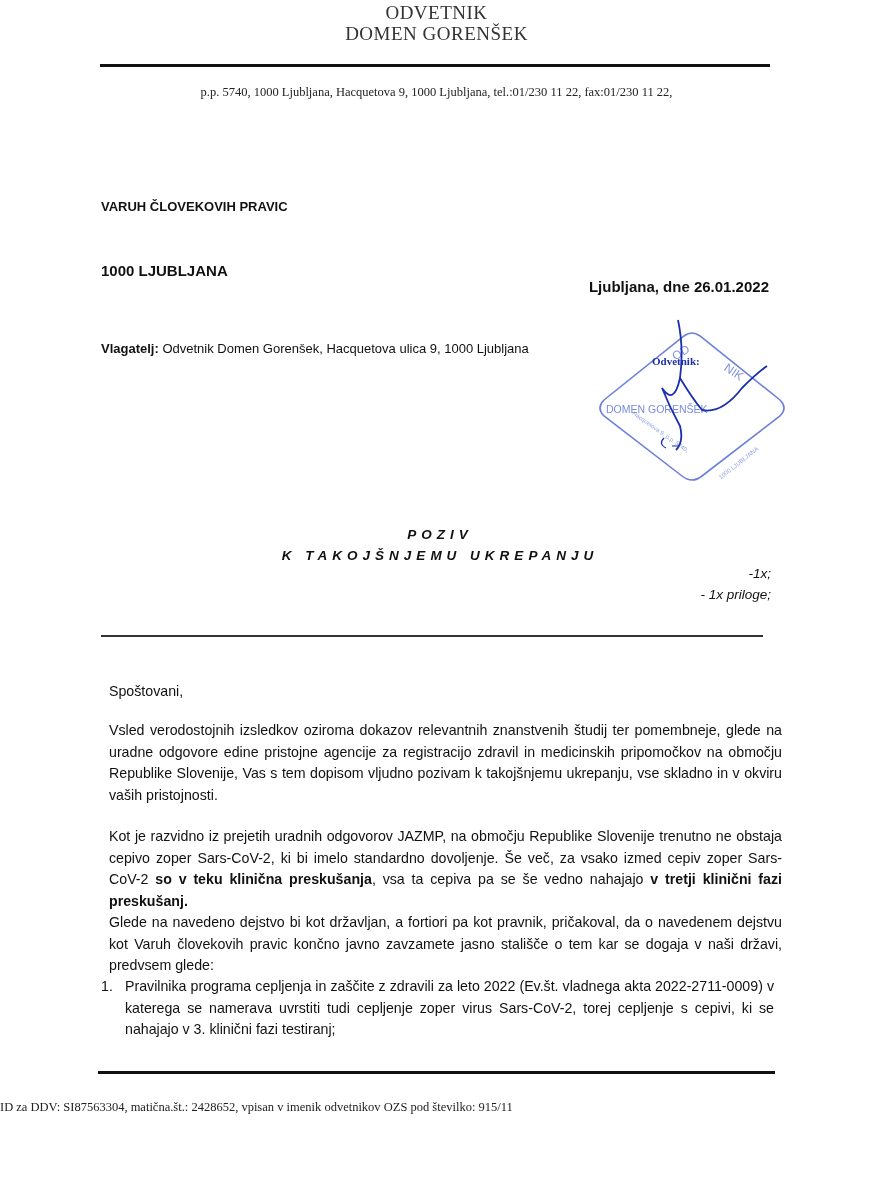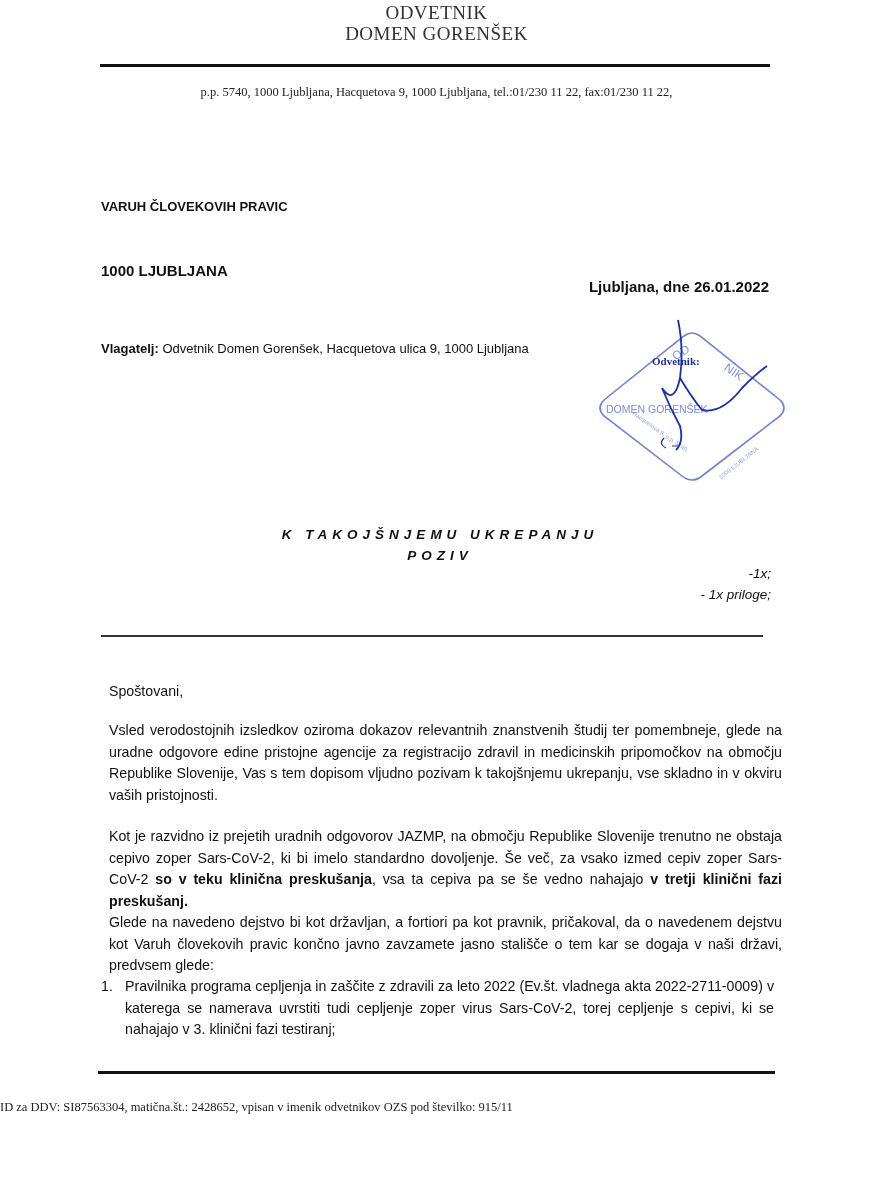--- a/index.html
+++ b/index.html
@@ -70,22 +70,22 @@
     <text x="14" y="95" font-family="Liberation Sans, sans-serif" font-size="10.5" fill="#4a64d0" opacity="0.75">DOMEN GORENŠEK</text>
     <text x="60" y="47" font-family="Liberation Serif, serif" font-size="11" font-weight="bold" fill="#1f2fa8">Odvetnik:</text>
     <text x="30" y="112" font-family="Liberation Sans, sans-serif" font-size="6" fill="#4a64d0" opacity="0.6" transform="rotate(35 60 120)">Hacquetova 9, p.p. 5740,</text>
     <text x="118" y="150" font-family="Liberation Sans, sans-serif" font-size="6" fill="#4a64d0" opacity="0.6" transform="rotate(-38 140 140)">1000 LJUBLJANA</text>
     <path d="M86 2 Q92 30 88 60 Q82 88 70 70 Q78 90 88 108 Q92 124 84 132 M88 60 Q100 80 110 92 Q130 96 150 70 Q165 55 175 48" fill="none" stroke="#1a2fb0" stroke-width="1.8"></path>
     <path d="M72 120 Q66 126 74 130 M80 128 L86 128" fill="none" stroke="#1a2fb0" stroke-width="1.2"></path>
   </svg>
 </div>
 
 <div class="abs title-block sans">
+  <div>POZIV</div>
   <div>K TAKOJŠNJEMU UKREPANJU</div>
-  <div>POZIV</div>
 </div>
 <div class="abs copies sans">
   <div>-1x;</div>
   <div>- 1x priloge;</div>
 </div>
 <div class="abs underline"></div>
 
 <div class="abs body-text greeting sans">Spoštovani,</div>
 <div class="abs body-text p1 sans">Vsled verodostojnih izsledkov oziroma dokazov relevantnih znanstvenih študij ter pomembneje, glede na uradne odgovore edine pristojne agencije za registracijo zdravil in medicinskih pripomočkov na območju Republike Slovenije,  Vas s tem dopisom vljudno pozivam k takojšnjemu ukrepanju, vse skladno in v okviru vaših pristojnosti.</div>
 <div class="abs body-text p2 sans"><span>Kot je razvidno iz prejetih uradnih odgovorov JAZMP, na območju Republike Slovenije trenutno ne obstaja cepivo zoper Sars-CoV-2, ki bi imelo standardno dovoljenje. Še več, za vsako izmed cepiv zoper Sars-CoV-2 </span><b>so v teku klinična preskušanja</b><span>, vsa ta cepiva pa se še vedno nahajajo </span><b>v tretji klinični fazi preskušanj.</b></div>

